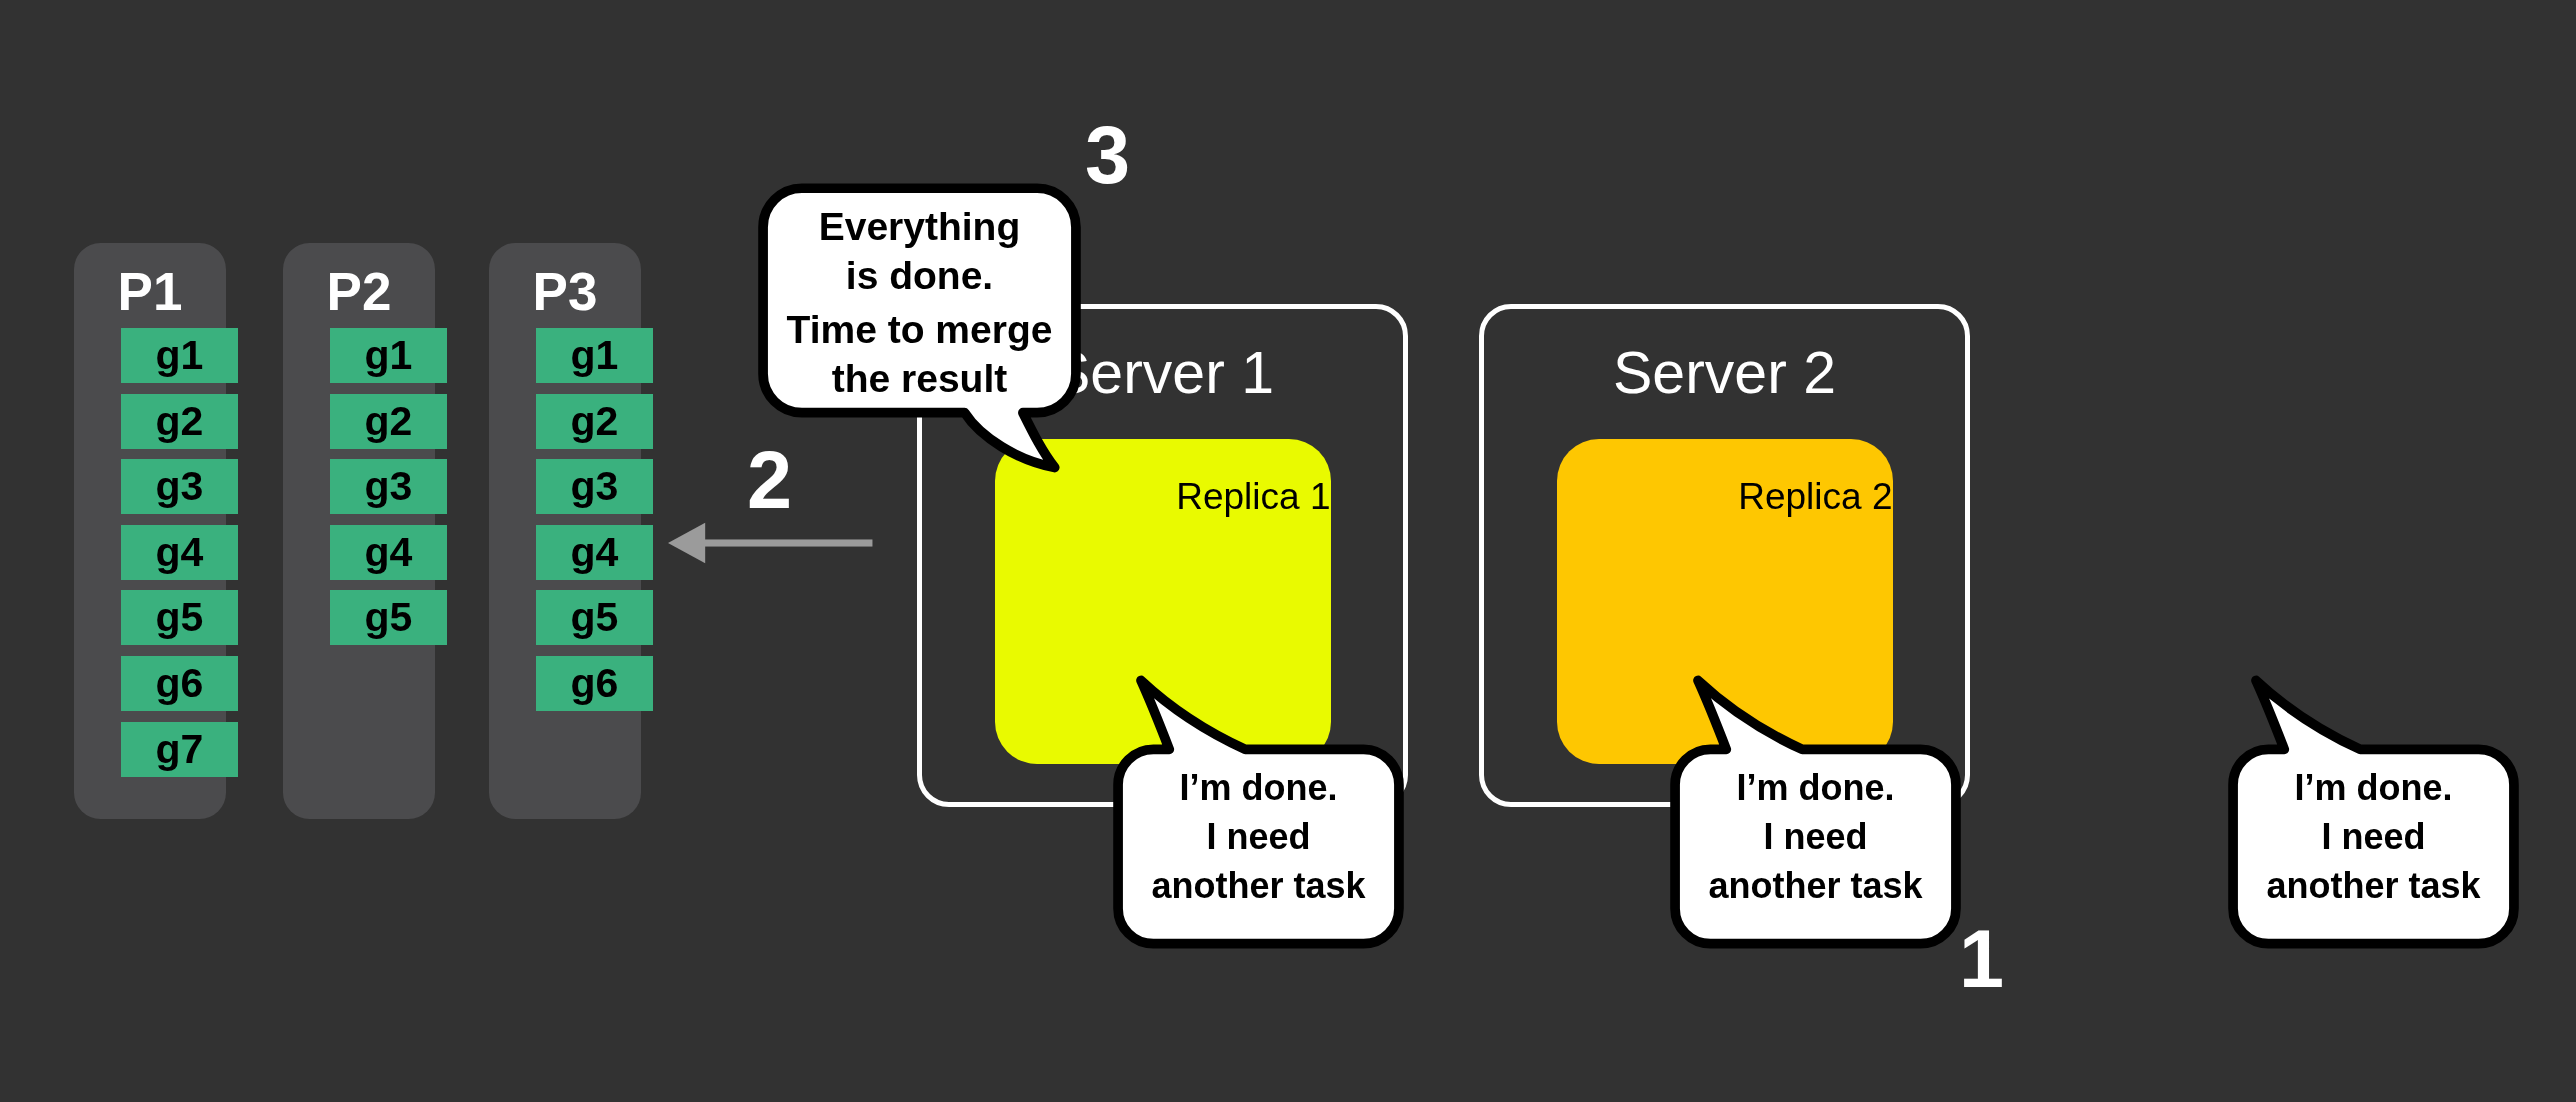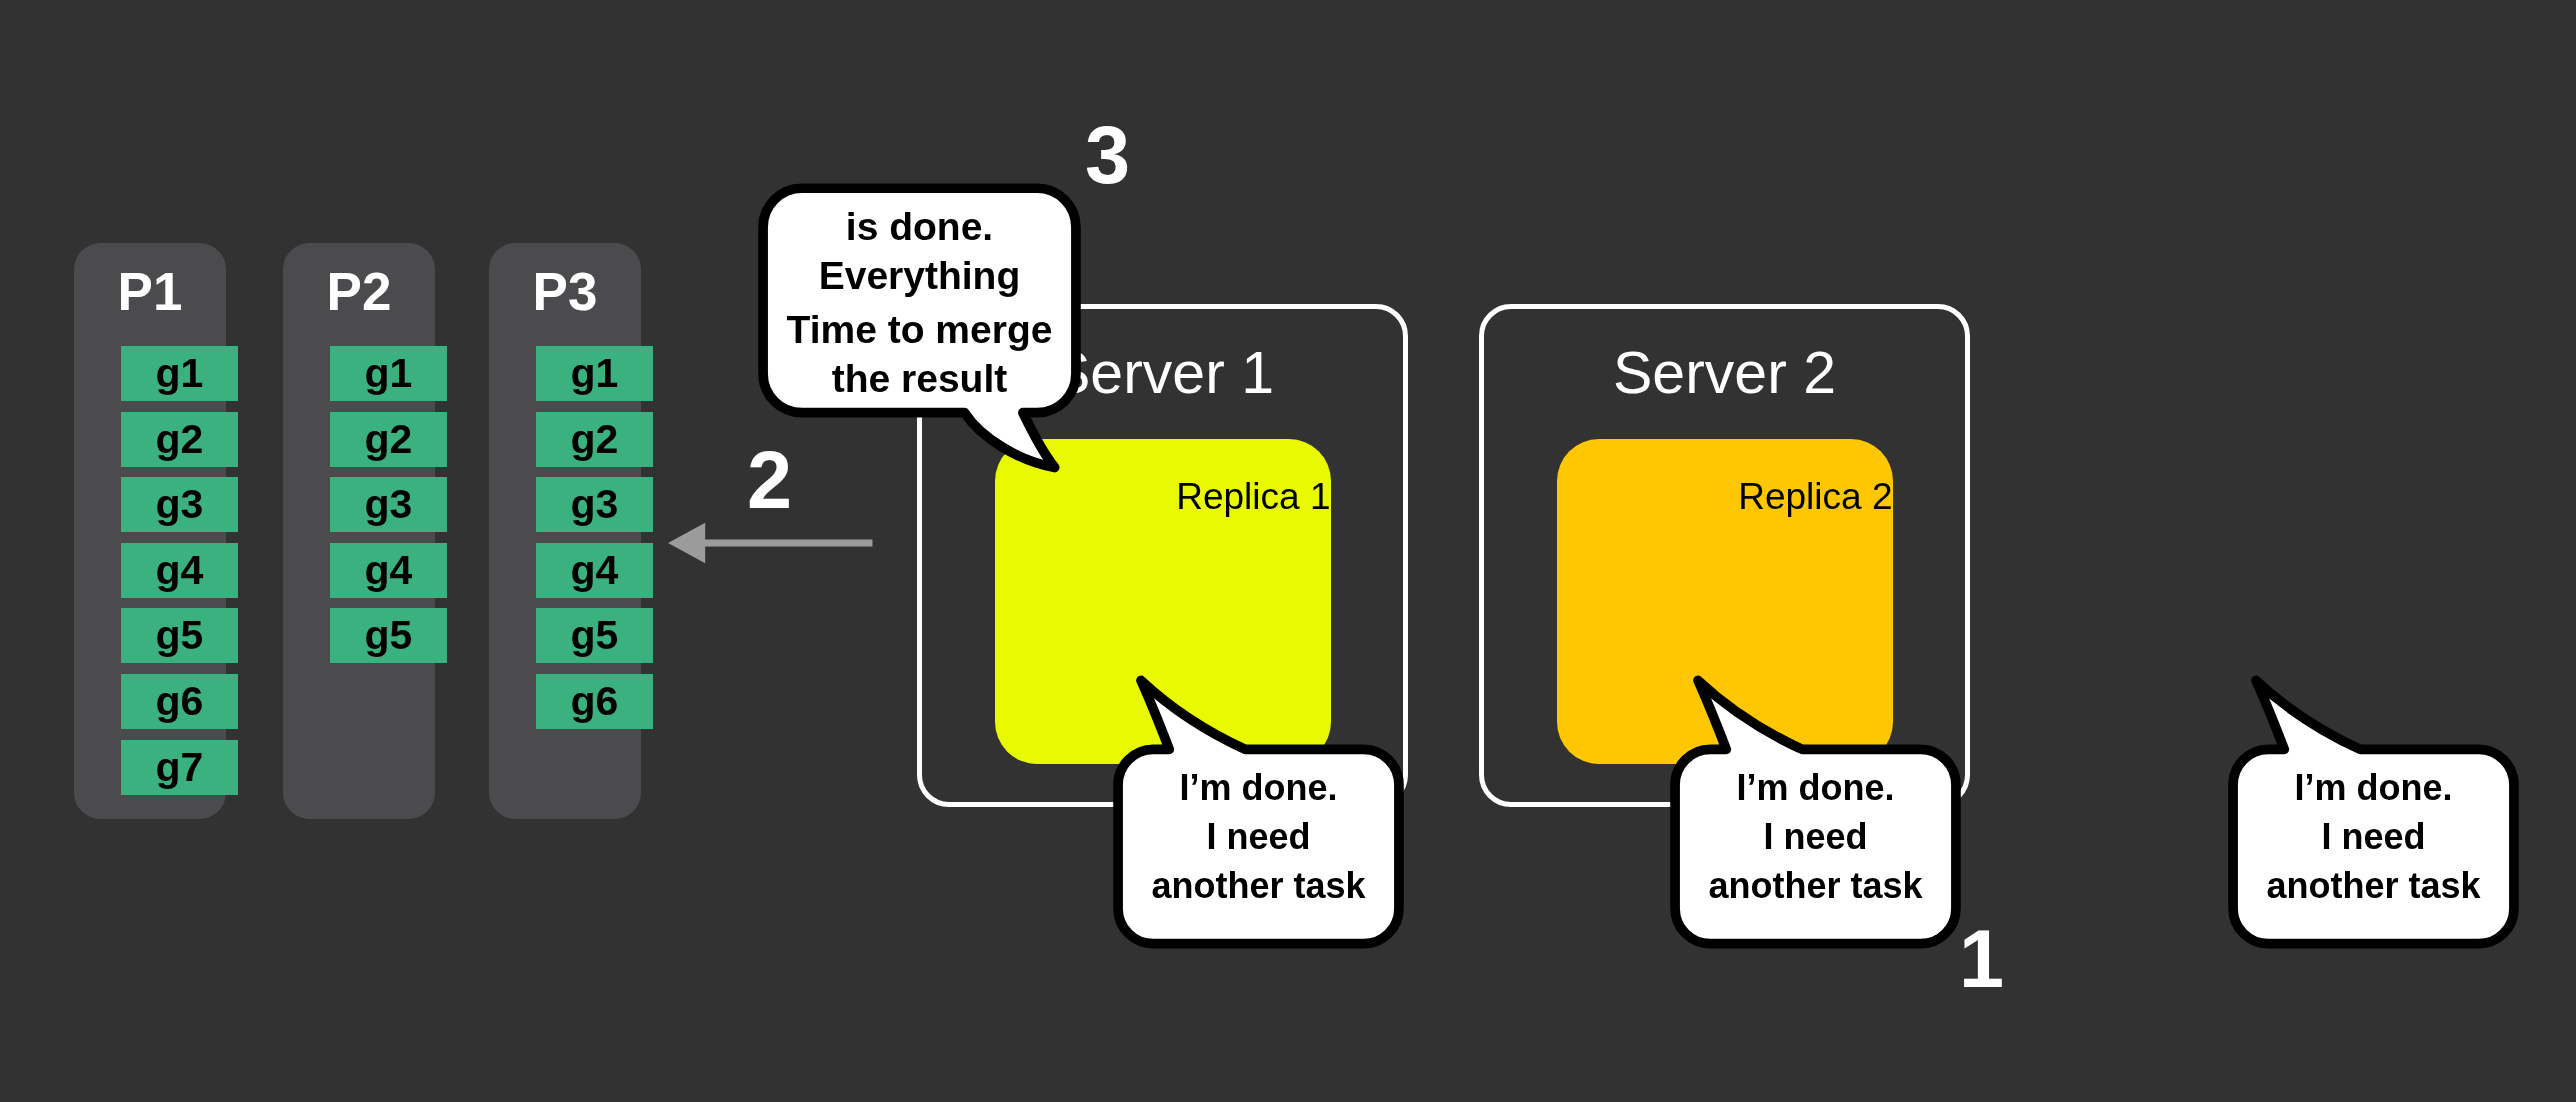--- a/index.html
+++ b/index.html
@@ -11,21 +11,21 @@
 
   
   .partition{
     position:absolute;top:243px;width:152px;height:576px;
     background:#4b4b4d;border-radius:26.5px;
   }
   .partition-title{
     margin-top:16px;line-height:65px;text-align:center;
     font-size:53px;font-weight:700;color:#ffffff;
   }
-  .task-list{margin-top:22px;padding-left:47px;}
+  .task-list{margin-top:4px;padding-left:47px;}
   .task{
     width:117px;height:55px;margin:0 auto 10.6px auto;
     background:#3ab17e;color:#000000;
     font-size:41px;font-weight:700;text-align:center;line-height:55px;
   }
 
   
   .server{
     position:absolute;top:304px;width:481px;height:493px;
     border:5.3px solid #ffffff;border-radius:32px;z-index:2;
@@ -133,22 +133,22 @@
 
   <div class="step-num step-3">3</div>
 
   <div class="bubble bubble-merge">
     <svg width="327" height="292" viewBox="0 0 370 330">
       <path d="M 52 8 L 318 8 A 44 44 0 0 1 362 52 L 362 218 A 44 44 0 0 1 318 262 L 302 262
                C 314 286 324 306 338 324 C 296 316 254 290 236 262 L 52 262
                A 44 44 0 0 1 8 218 L 8 52 A 44 44 0 0 1 52 8 Z" fill="#ffffff" stroke="#000000" stroke-width="11" stroke-linejoin="round"></path>
     </svg>
     <div class="bubble-text bubble-text-merge">
+      <div>Everything</div>
       <div>is done.</div>
-      <div>Everything</div>
       <div class="sentence-gap">Time to merge</div>
       <div>the result</div>
     </div>
   </div>
 
   <div class="bubble bubble-task" style="left:1111px">
     <svg width="295" height="276" viewBox="0 0 334 312">
       <path d="M 48 84 L 66 84 C 56 58 44 28 34 6 C 64 34 104 62 152 84 L 286 84
                A 40 40 0 0 1 326 124 L 326 264 A 40 40 0 0 1 286 304 L 48 304
                A 40 40 0 0 1 8 264 L 8 124 A 40 40 0 0 1 48 84 Z" fill="#ffffff" stroke="#000000" stroke-width="11" stroke-linejoin="round"></path>

